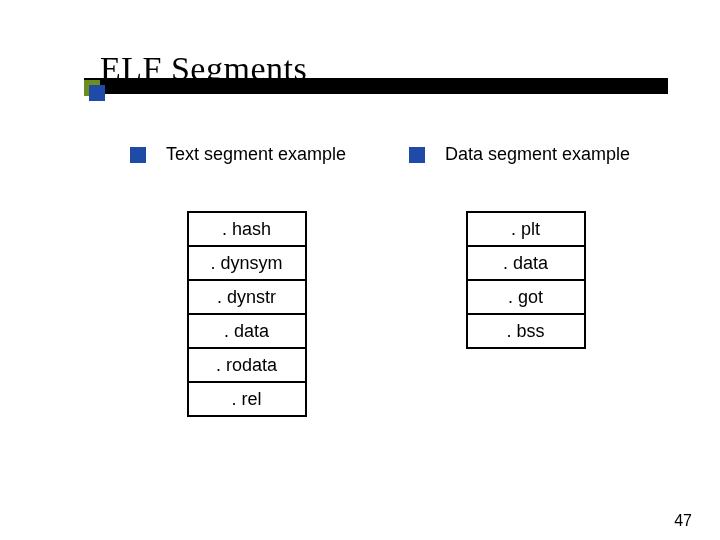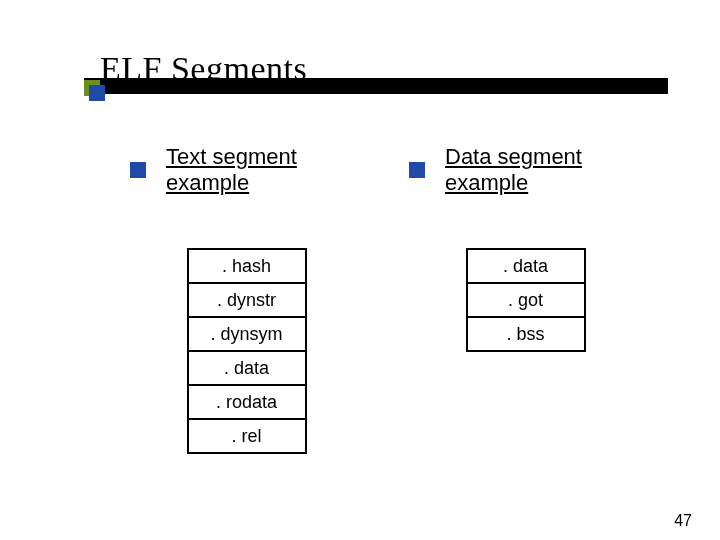--- a/index.html
+++ b/index.html
@@ -13,33 +13,33 @@
   .title-accent .sq.b { left: 5px; top: 5px; background: #1f4aa8; }
 
   .title { font-size: 34px; font-weight: 400; letter-spacing: 0.5px; }
   .title-underline { position: absolute; left: 68px; top: 62px; width: 584px; height: 2px; background: #000; }
 
   .columns { position: absolute; left: 90px; top: 96px; width: 560px; display: flex; justify-content: space-between; }
   .col { width: 265px; }
   .col-head { display: flex; align-items: center; gap: 12px; margin-bottom: 16px; }
 
   .bullet { width: 11px; height: 11px; background: #1f4aa8; flex: 0 0 auto; }
-  .col-title { font-size: 22px; font-family: Arial, Helvetica, sans-serif; text-decoration: underline; }
+  .col-title { font-size: 18px; font-family: Arial, Helvetica, sans-serif; }
 
   .stack { display: flex; flex-direction: column; align-items: center; }
   .cell {
     width: 120px;
     height: 36px;
     border: 2px solid #000;
     display: flex; align-items: center; justify-content: center;
     font-size: 18px;
     font-family: Arial, Helvetica, sans-serif;
     margin-top: -2px;
   }
-  .cell:first-child { margin-top: 12px; }
+  .cell:first-child { margin-top: 6px; }
 
   .pagenum { position: absolute; right: 36px; bottom: 18px; font-size: 16px; font-family: Liberation Sans, sans-serif; }
 </style>
 </head>
 <body>
 
 <div class="slide">
 
   <div class="title-wrap">
     <div class="title">ELF Segments</div>
@@ -52,34 +52,35 @@
 
   <div class="columns">
 
     <div class="col">
       <div class="col-head">
         <div class="bullet"></div>
         <div class="col-title">Text segment example</div>
       </div>
       <div class="stack">
         <div class="cell">. hash</div>
+        <div class="cell">. dynsym</div>
         <div class="cell">. dynstr</div>
-        <div class="cell">. dynsym</div>
         <div class="cell">. data</div>
         <div class="cell">. rodata</div>
         <div class="cell">. rel</div>
       </div>
     </div>
 
     <div class="col">
       <div class="col-head">
         <div class="bullet"></div>
         <div class="col-title">Data segment example</div>
       </div>
       <div class="stack">
+        <div class="cell">. plt</div>
         <div class="cell">. data</div>
         <div class="cell">. got</div>
         <div class="cell">. bss</div>
       </div>
     </div>
 
   </div>
 
   <div class="pagenum">47</div>
 

